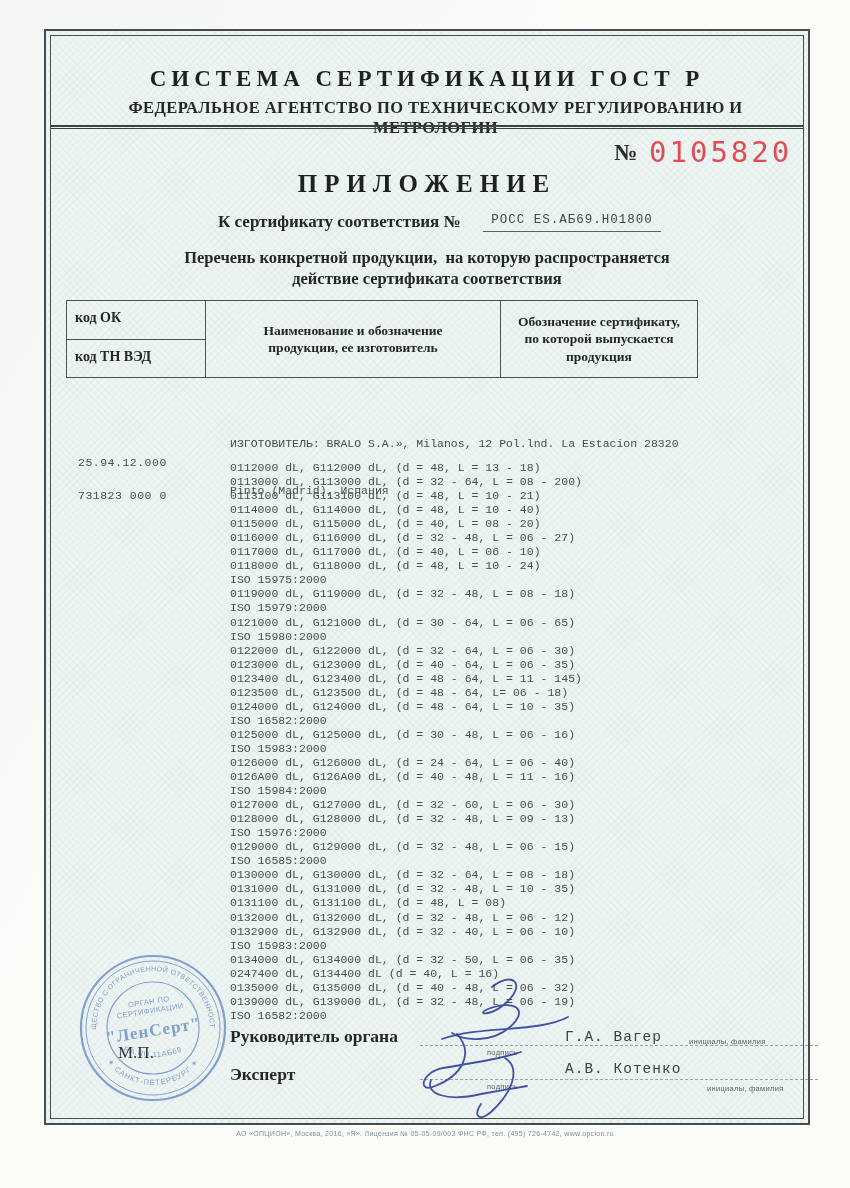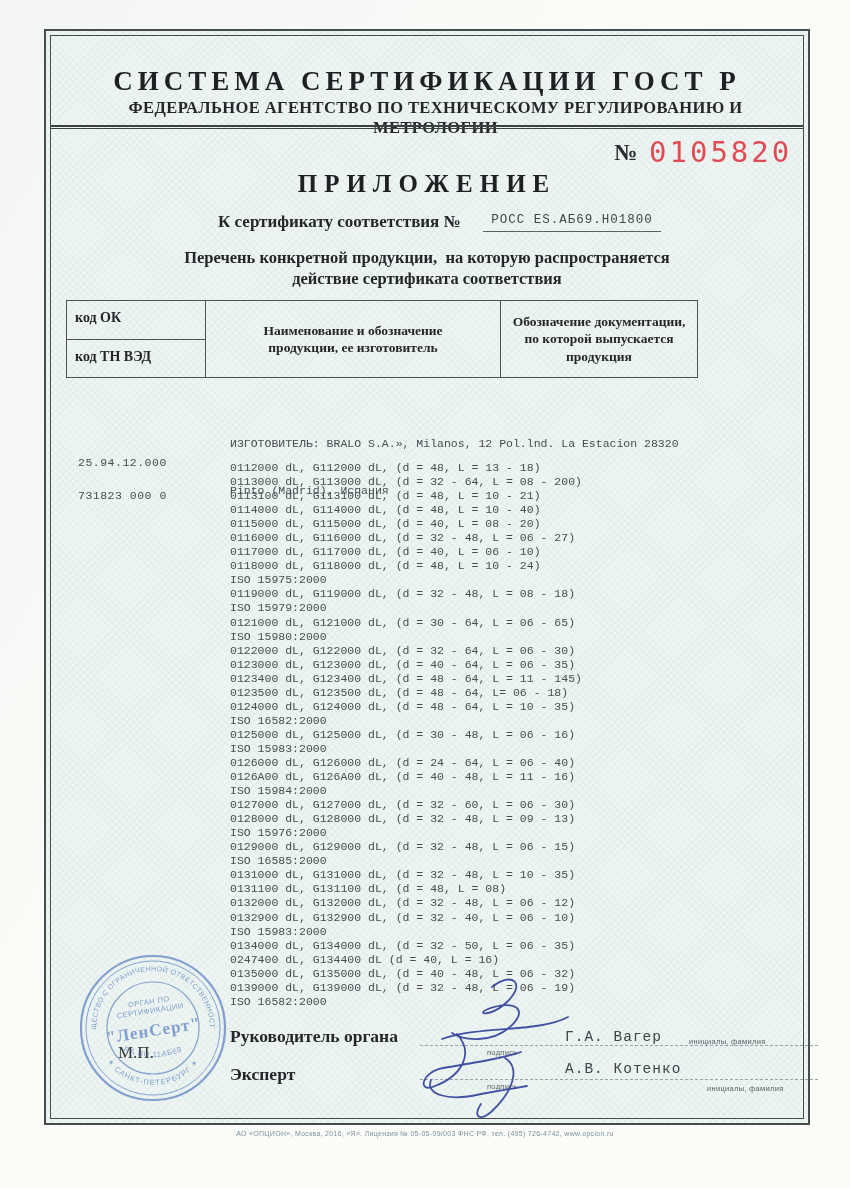--- a/index.html
+++ b/index.html
@@ -15,21 +15,21 @@
     position:absolute; left:44px; top:29px; width:766px; height:1096px;
     border:2px solid #474c4f; padding:4px;
     background-color:#edf4f1;
     background-image:
       repeating-linear-gradient(45deg, rgba(120,175,165,0.07) 0 1px, rgba(0,0,0,0) 1px 5px),
       repeating-linear-gradient(-45deg, rgba(120,165,185,0.07) 0 1px, rgba(0,0,0,0) 1px 5px);
   }
   .cert-inner { position:relative; width:100%; height:100%; border:1px solid #474c4f; }
   .abs { position:absolute; }
   .ctr { left:0; right:0; text-align:center; }
-  .t-sys   { top:30px; font-size:27px; font-weight:bold; letter-spacing:5px; color:#1e2123; }
+  .t-sys   { top:30px; font-size:23px; font-weight:bold; letter-spacing:5px; color:#1e2123; }
   .t-agency{ top:62px; font-size:16.5px; font-weight:bold; letter-spacing:.4px; color:#24272a;margin-left:17px; }
   .hdr-rule{ top:89px; left:0; right:0; height:4px; border-top:2px solid #3c4144; border-bottom:1px solid #3c4144; }
   .num-label { left:563px; top:104px; font-size:23px; font-weight:bold; color:#2a2d30; }
   .num-value { left:598px; top:99px; font-family:"DejaVu Sans Mono", monospace; font-size:29px; letter-spacing:3px; }
   .t-doc   { top:134px; font-size:25px; font-weight:bold; letter-spacing:7px; color:#1e2123; }
   .ref-label { left:167px; top:176px; font-size:17px; font-weight:bold; color:#24272a; }
   .ref-box { left:432px; top:167px; width:178px; height:29px; border-bottom:1.2px solid #5a6266; text-align:center; }
   .ref-box span { position:absolute; left:0; right:0; bottom:4px;
     font-family:"Liberation Mono", monospace; font-size:12.5px; letter-spacing:1px; color:#3f4649; }
   .t-sub1 { top:212px; font-size:16.5px; font-weight:bold; color:#24272a; white-space:pre; }
@@ -87,21 +87,21 @@
           <div class="cell">код ТН ВЭД</div>
         </div>
         <div class="col-mid">
           <div class="hcell">
             <span>Наименование и обозначение</span>
             <span>продукции, ее изготовитель</span>
           </div>
         </div>
         <div class="col-right">
           <div class="hcell">
-            <span>Обозначение документации,</span>
+            <span>Обозначение сертификату,</span>
             <span>по которой выпускается продукция</span>
           </div>
         </div>
       </div>
 
       <div class="abs mono manufacturer">
         <div>ИЗГОТОВИТЕЛЬ: BRALO S.A.», Milanos, 12 Pol.lnd. La Estacion 28320</div>
         <div>Pinto (Madrid), Испания</div>
       </div>
 
@@ -131,20 +131,21 @@
           <div class="product-line">0125000 dL, G125000 dL, (d = 30 - 48, L = 06 - 16)</div>
           <div class="product-line">ISO 15983:2000</div>
           <div class="product-line">0126000 dL, G126000 dL, (d = 24 - 64, L = 06 - 40)</div>
           <div class="product-line">0126A00 dL, G126A00 dL, (d = 40 - 48, L = 11 - 16)</div>
           <div class="product-line">ISO 15984:2000</div>
           <div class="product-line">0127000 dL, G127000 dL, (d = 32 - 60, L = 06 - 30)</div>
           <div class="product-line">0128000 dL, G128000 dL, (d = 32 - 48, L = 09 - 13)</div>
           <div class="product-line">ISO 15976:2000</div>
           <div class="product-line">0129000 dL, G129000 dL, (d = 32 - 48, L = 06 - 15)</div>
           <div class="product-line">ISO 16585:2000</div>
+          <div class="product-line">0130000 dL, G130000 dL, (d = 32 - 64, L = 08 - 18)</div>
           <div class="product-line">0131000 dL, G131000 dL, (d = 32 - 48, L = 10 - 35)</div>
           <div class="product-line">0131100 dL, G131100 dL, (d = 48, L = 08)</div>
           <div class="product-line">0132000 dL, G132000 dL, (d = 32 - 48, L = 06 - 12)</div>
           <div class="product-line">0132900 dL, G132900 dL, (d = 32 - 40, L = 06 - 10)</div>
           <div class="product-line">ISO 15983:2000</div>
           <div class="product-line">0134000 dL, G134000 dL, (d = 32 - 50, L = 06 - 35)</div>
           <div class="product-line">0247400 dL, G134400 dL (d = 40, L = 16)</div>
           <div class="product-line">0135000 dL, G135000 dL, (d = 40 - 48, L = 06 - 32)</div>
           <div class="product-line">0139000 dL, G139000 dL, (d = 32 - 48, L = 06 - 19)</div>
           <div class="product-line">ISO 16582:2000</div>

